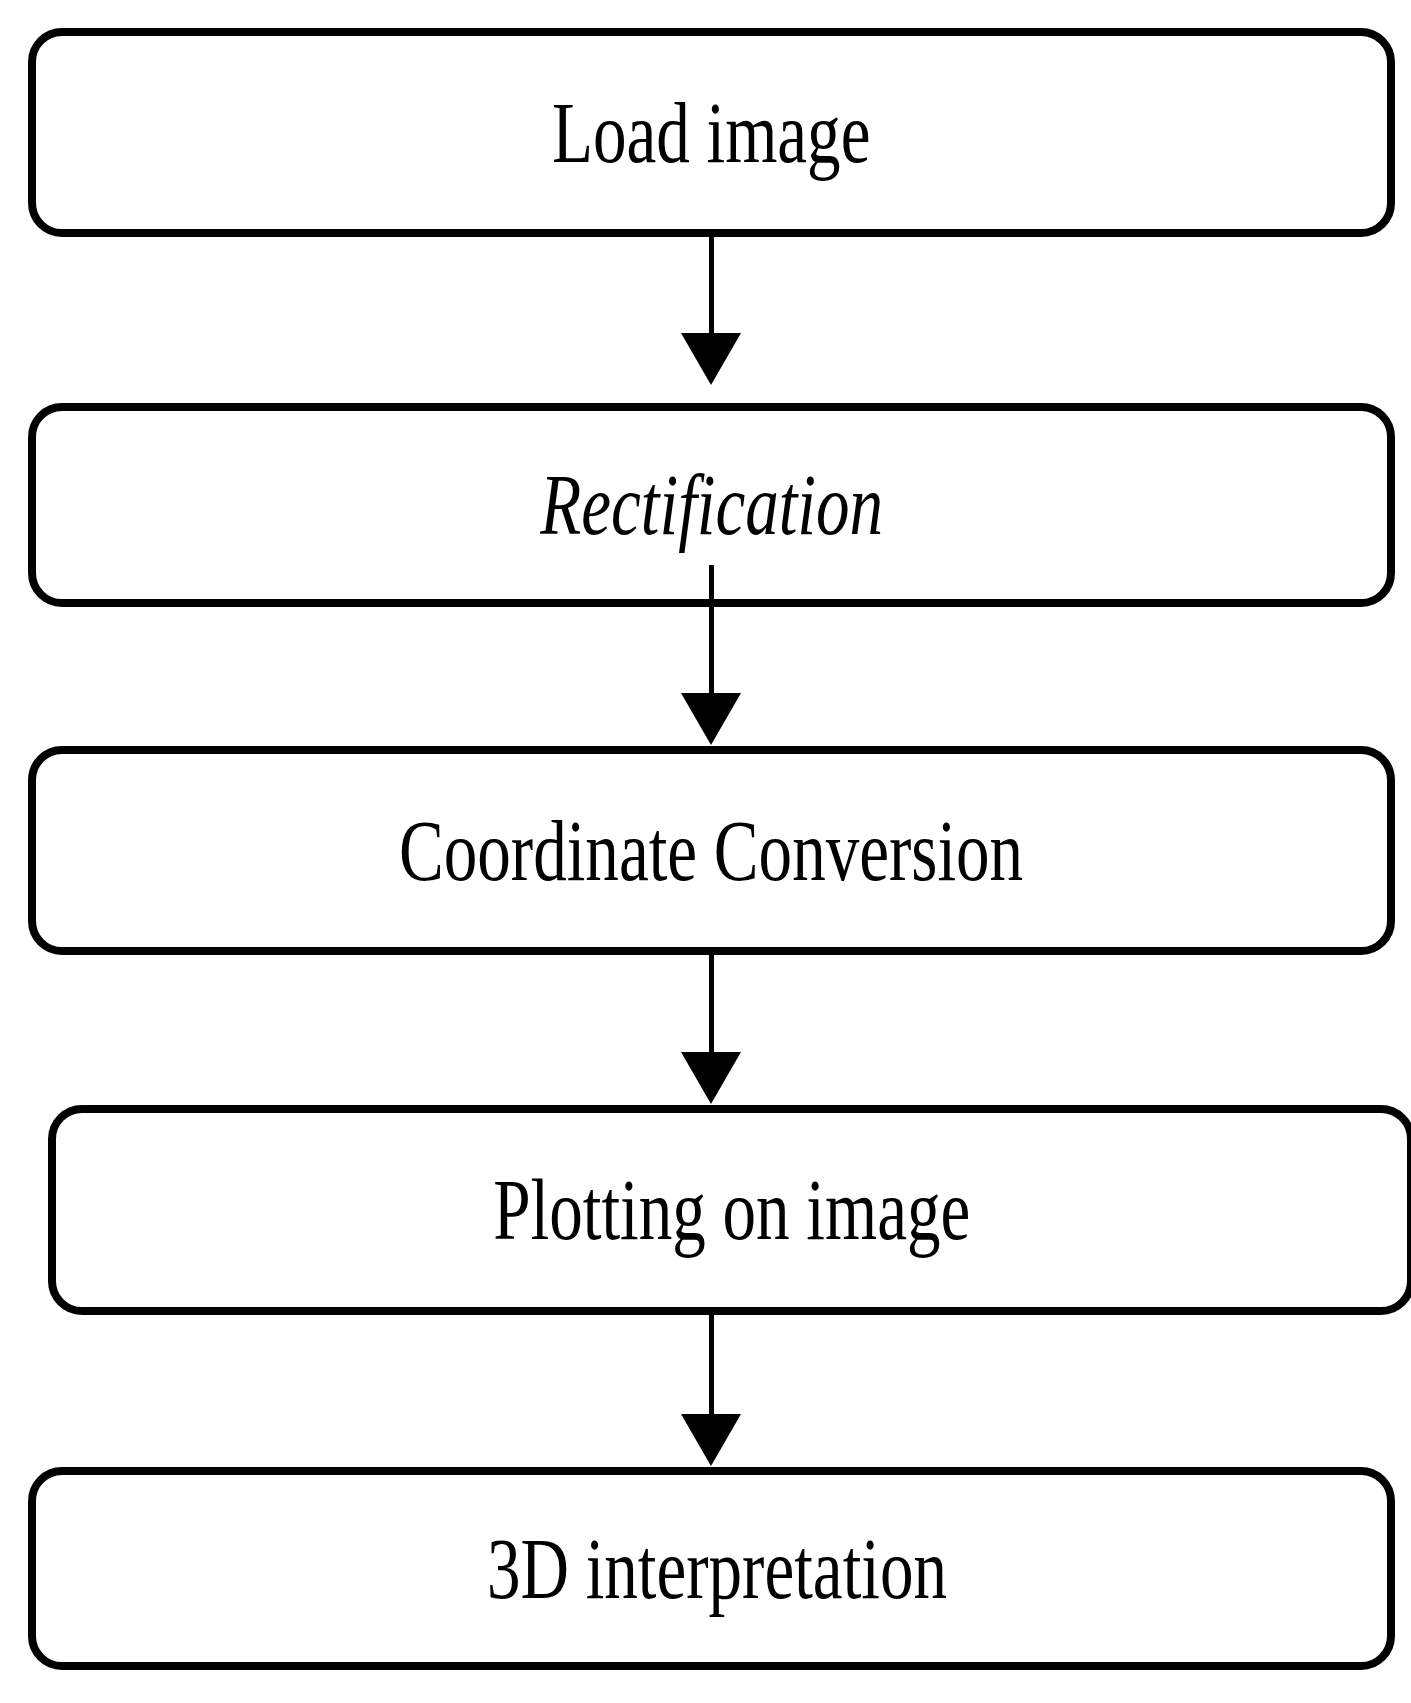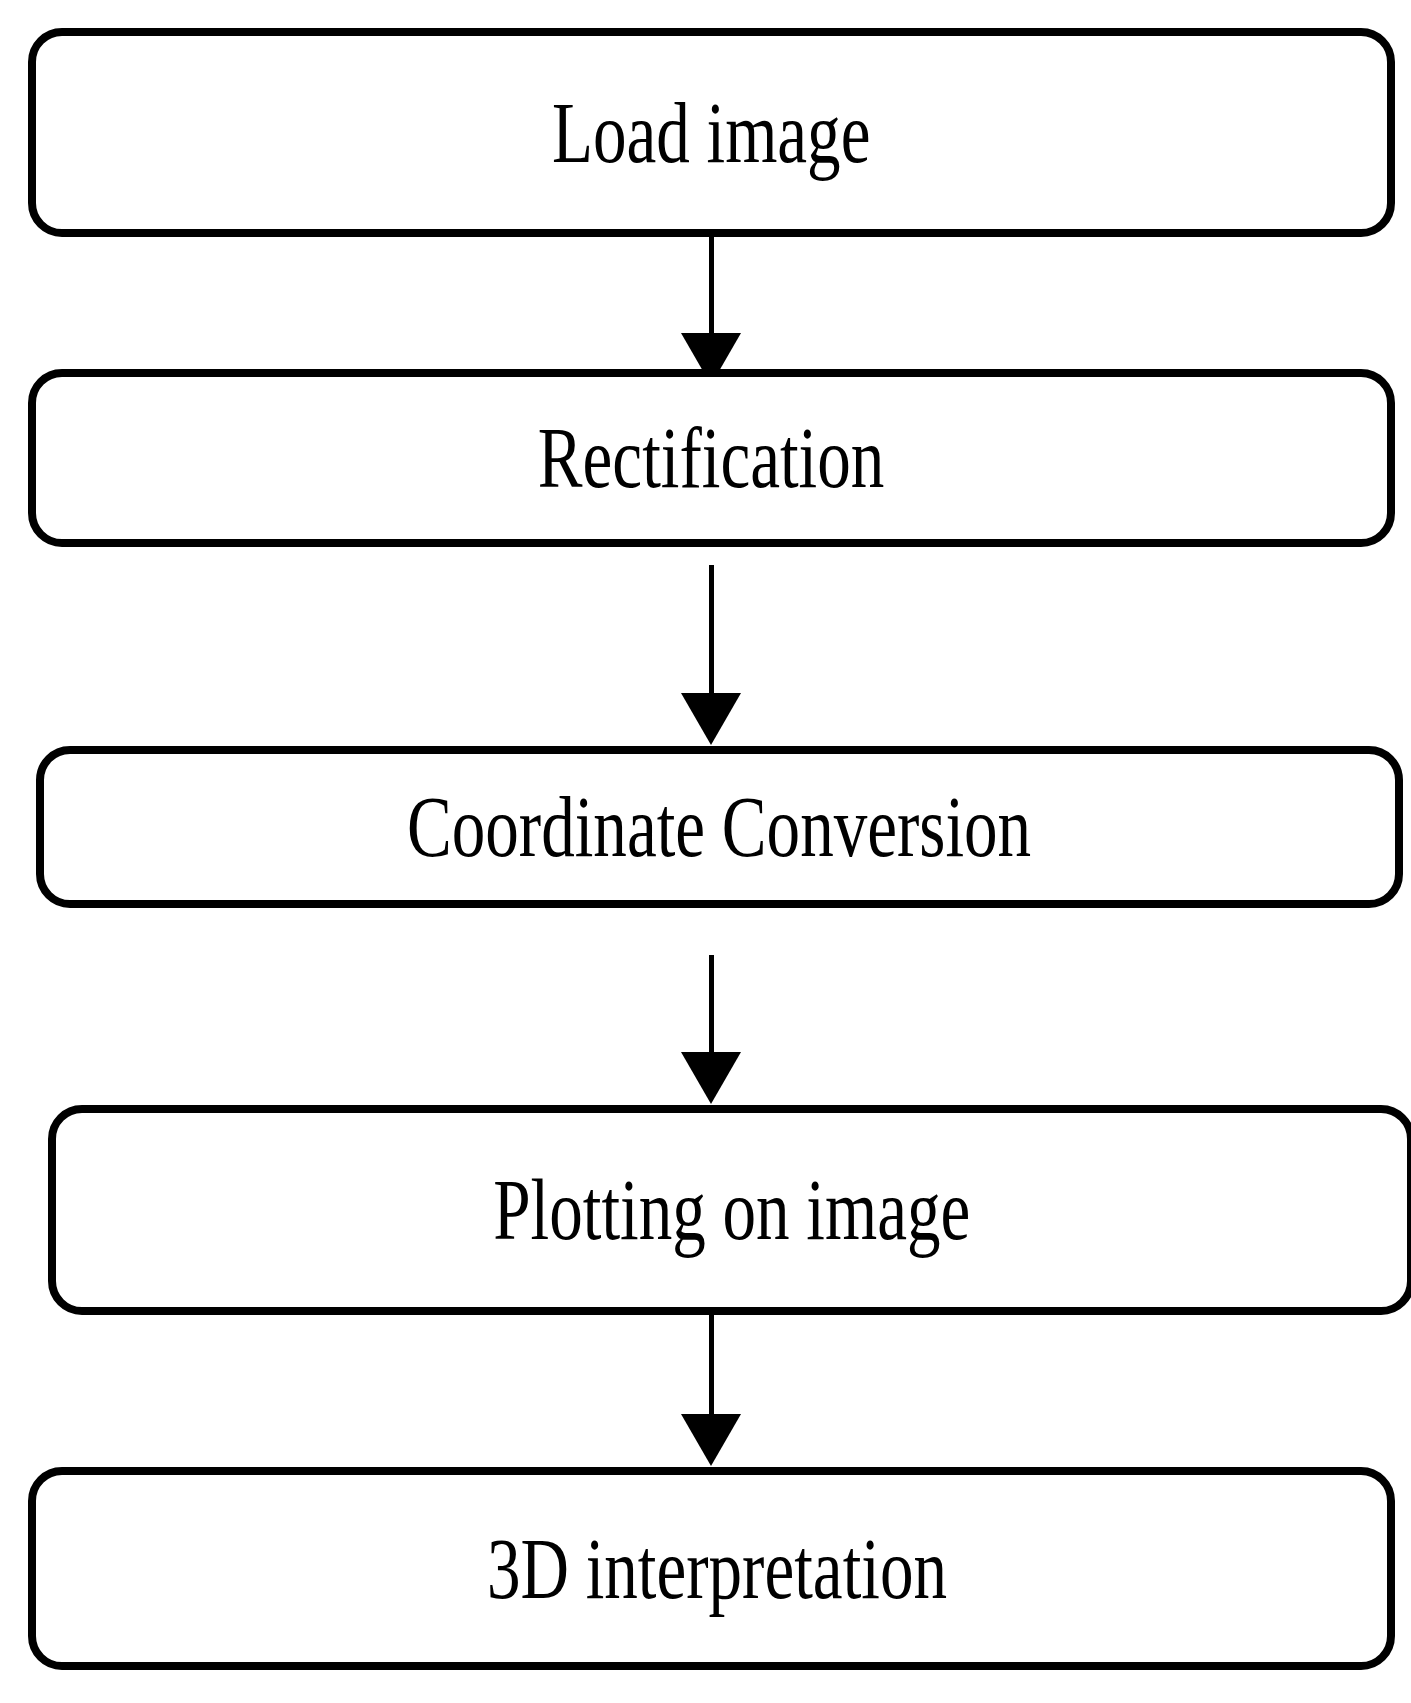--- a/index.html
+++ b/index.html
@@ -76,30 +76,30 @@
 
   <div class="node" style="left:28px; top:28px; width:1367px; height:209px;">
     <span class="node-label">Load image</span>
   </div>
 
   <div class="connector" style="left:681px; top:237px; width:60px; height:150px;">
     <div class="connector-line" style="height:98px;"></div>
     <div class="connector-head" style="top:96px;"></div>
   </div>
 
-  <div class="node" style="left:28px; top:369px; width:1367px; height:178px;">
+  <div class="node" style="left:28px; top:403px; width:1367px; height:204px;font-style:italic;">
     <span class="node-label">Rectification</span>
   </div>
 
   <div class="connector" style="left:681px; top:565px; width:60px; height:181px;">
     <div class="connector-line" style="height:130px;"></div>
     <div class="connector-head" style="top:128px;"></div>
   </div>
 
-  <div class="node" style="left:36px; top:746px; width:1367px; height:162px;">
+  <div class="node" style="left:28px; top:746px; width:1367px; height:209px;">
     <span class="node-label">Coordinate Conversion</span>
   </div>
 
   <div class="connector" style="left:681px; top:955px; width:60px; height:150px;">
     <div class="connector-line" style="height:99px;"></div>
     <div class="connector-head" style="top:97px;"></div>
   </div>
 
   <div class="node" style="left:28px; top:1105px; width:1367px; height:210px;margin-left:20px;">
     <span class="node-label">Plotting on image</span>

